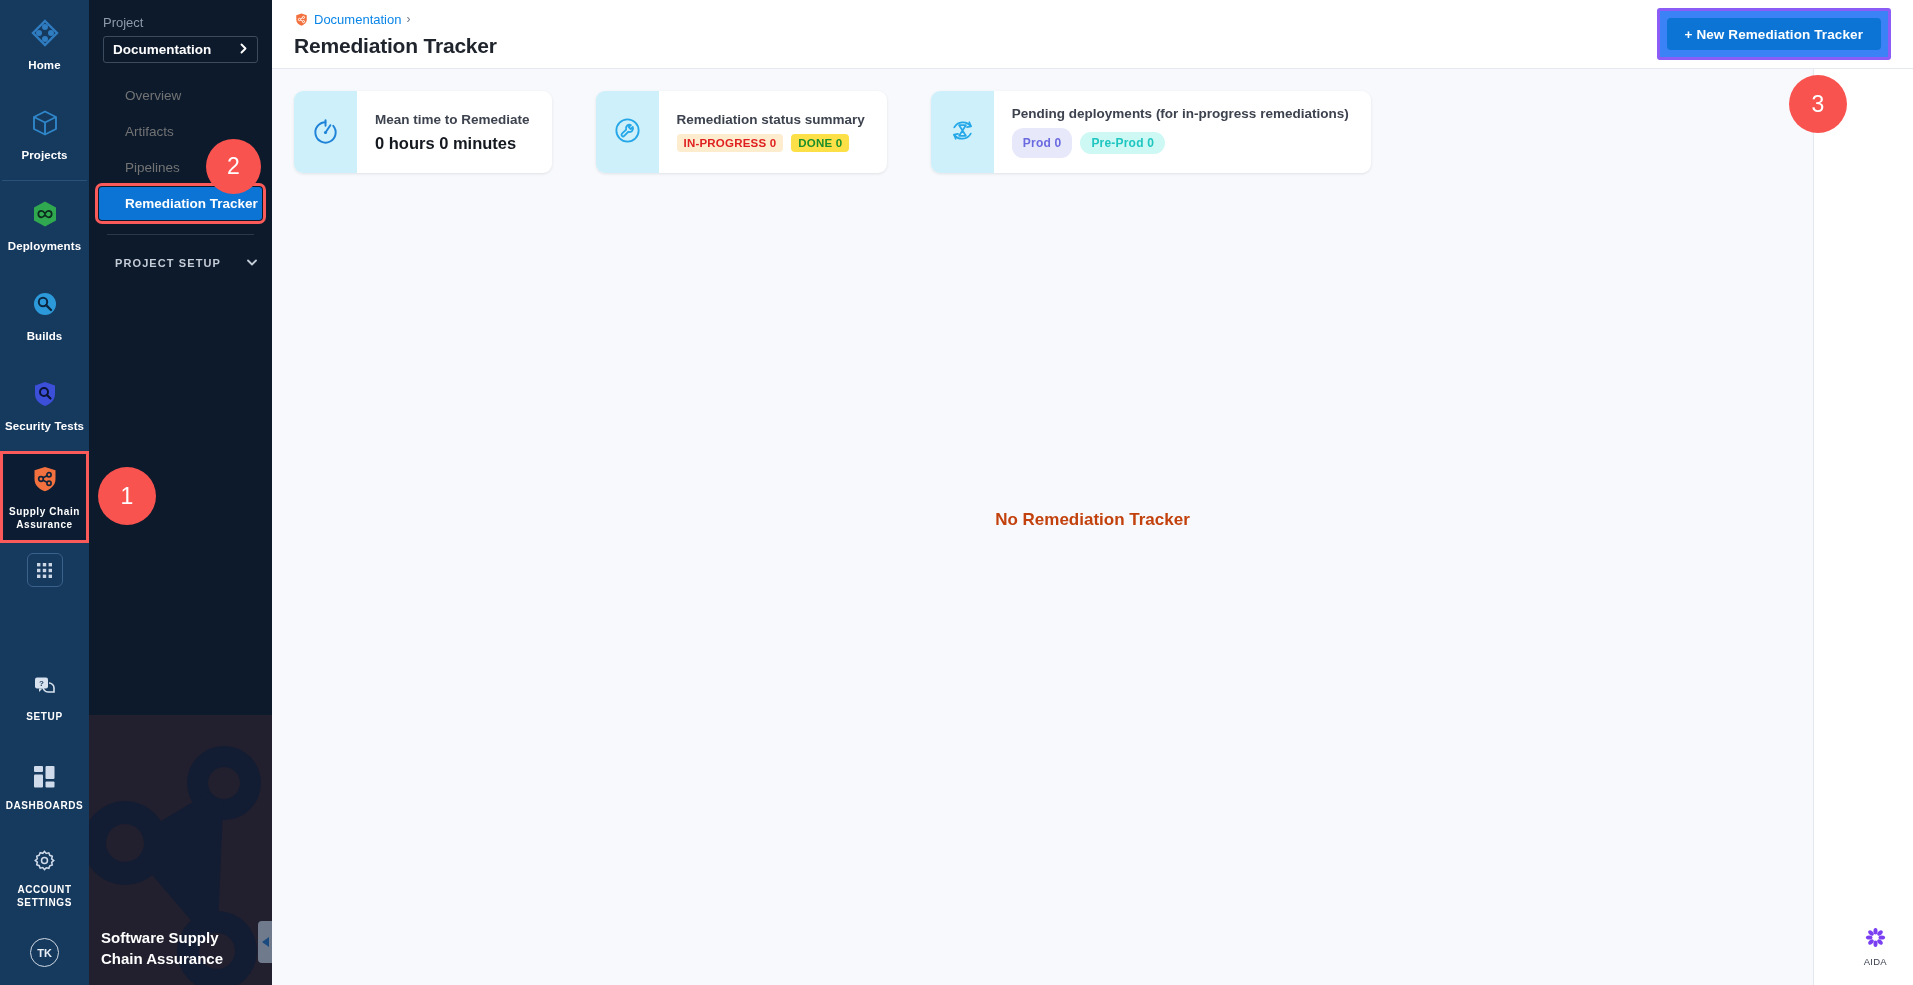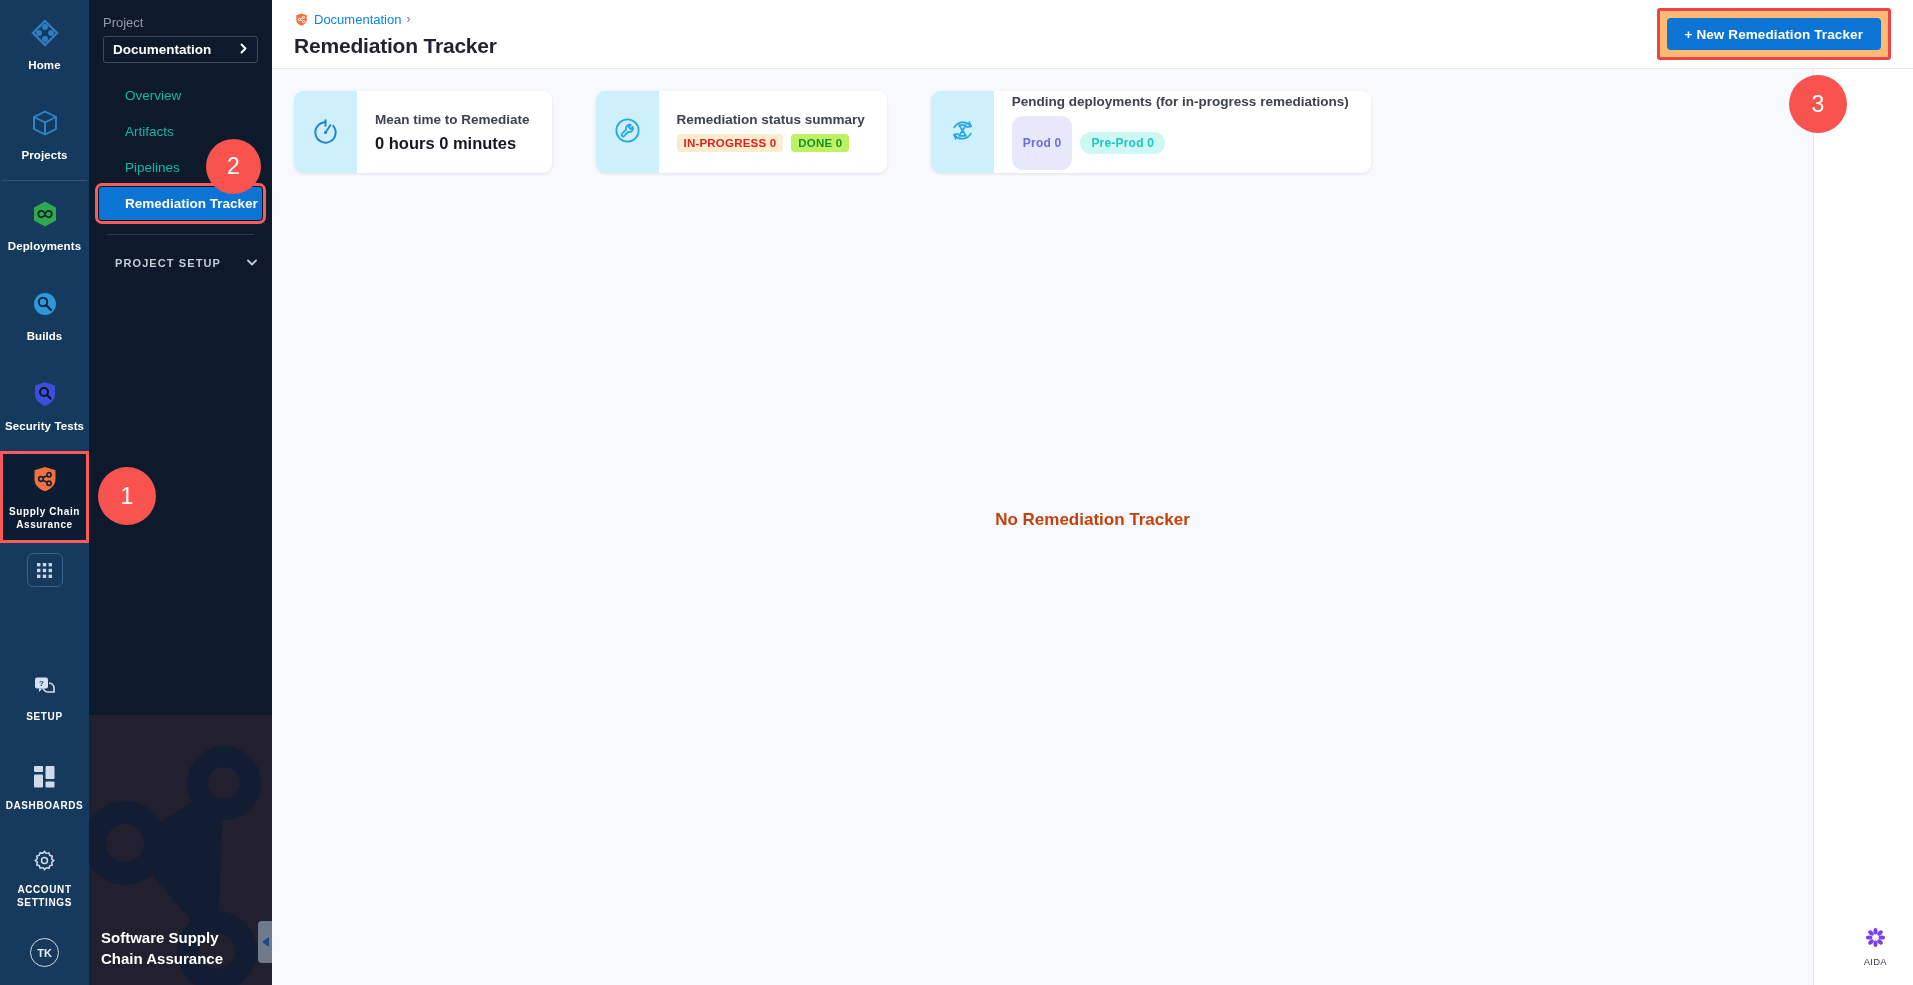--- a/index.html
+++ b/index.html
@@ -77,21 +77,21 @@
   .sb-project-select {
     border: 1px solid #3c4b5e; border-radius: 3px;
     height: 27px; display: flex; align-items: center;
     justify-content: space-between; padding: 0 8px 0 9px;
     color: #ffffff; font-size: 13.5px; font-weight: bold;
     cursor: pointer;
   }
   .sb-nav { margin-top: 16px; }
   .sb-item {
     height: 33px; display: flex; align-items: center;
-    padding-left: 26px; color: #14b8a6; font-size: 13.5px;
+    padding-left: 26px; color: #737373; font-size: 13.5px;
     cursor: pointer; margin: 3px 10px 3px 10px; border-radius: 3px;
   }
   .sb-item.selected {
     background: #0c74d4; color: #ffffff; font-weight: bold;
     outline: 3px solid #fb5a5a; outline-offset: 1px;
   }
   .sb-divider { height: 1px; background: #2b384a; margin: 14px 18px 0 18px; }
   .sb-section {
     margin: 16px 0 0 0; padding-left: 26px; padding-right: 14px;
     height: 24px; display: flex; align-items: center; justify-content: space-between;
@@ -124,22 +124,22 @@
     display: flex; align-items: center; justify-content: space-between;
     padding: 0 22px 0 22px;
     position: relative;
   }
   .crumb-row { display: flex; align-items: center; gap: 5px; height: 17px; }
   .crumb-link { color: #0a85e8; font-size: 13px; cursor: pointer; }
   .crumb-sep { color: #70798a; font-size: 12px; }
   .page-title { font-size: 21px; font-weight: bold; color: #20252d; margin-top: 6px; letter-spacing: -.2px; }
 
   .new-btn-wrap {
-    border: 3px solid #ef4444; border-radius: 3px; padding: 7px;
-    background: #fdba74;
+    border: 3px solid #8b5cf6; border-radius: 3px; padding: 7px;
+    background: #3b82f6;
   }
   .new-btn {
     background: #0c74d4; color: #fff; border: none; border-radius: 4px;
     height: 32px; padding: 0 18px; font-size: 13.5px; font-weight: bold;
     font-family: "Liberation Sans", sans-serif; cursor: pointer;
     letter-spacing: .1px;
   }
 
   .cards-row { display: flex; gap: 44px; padding: 22px 22px 0 22px; }
   .card {
@@ -150,22 +150,22 @@
   .card-icon {
     width: 63px; flex: 0 0 63px; background: #cdf0fb;
     display: flex; align-items: center; justify-content: center;
   }
   .card-body { padding: 0 22px 0 18px; display: flex; flex-direction: column; justify-content: center; gap: 7px; }
   .card-title { font-size: 13.5px; font-weight: bold; color: #3c424e; }
   .card-value { font-size: 16.5px; font-weight: bold; color: #14181f; }
   .chips { display: flex; gap: 8px; align-items: center; }
   .chip { font-size: 11.5px; font-weight: bold; border-radius: 4px; padding: 3px 7px; letter-spacing: .2px; }
   .chip-inprogress { background: #fdeccd; color: #e02020; }
-  .chip-done { background: #bef264; color: #1a8f2a; }
-  .chip-prod { background: #e8e8fb; color: #6a6ae0; border-radius: 11px; padding: 20px 11px; font-size: 12px; }
+  .chip-done { background: #fde047; color: #1a8f2a; }
+  .chip-prod { background: #e8e8fb; color: #6a6ae0; border-radius: 11px; padding: 8px 11px; font-size: 12px; }
   .chip-preprod { background: #cdf8f4; color: #1fc6c0; border-radius: 11px; padding: 4px 11px; font-size: 12px; }
 
   .empty-state {
     position: absolute; left: 0; right: 0; top: 510px;
     text-align: center;
     font-size: 17px; font-weight: bold; color: #c2410c;
   }
 
   .step-badge {
     position: absolute; border-radius: 50%;

